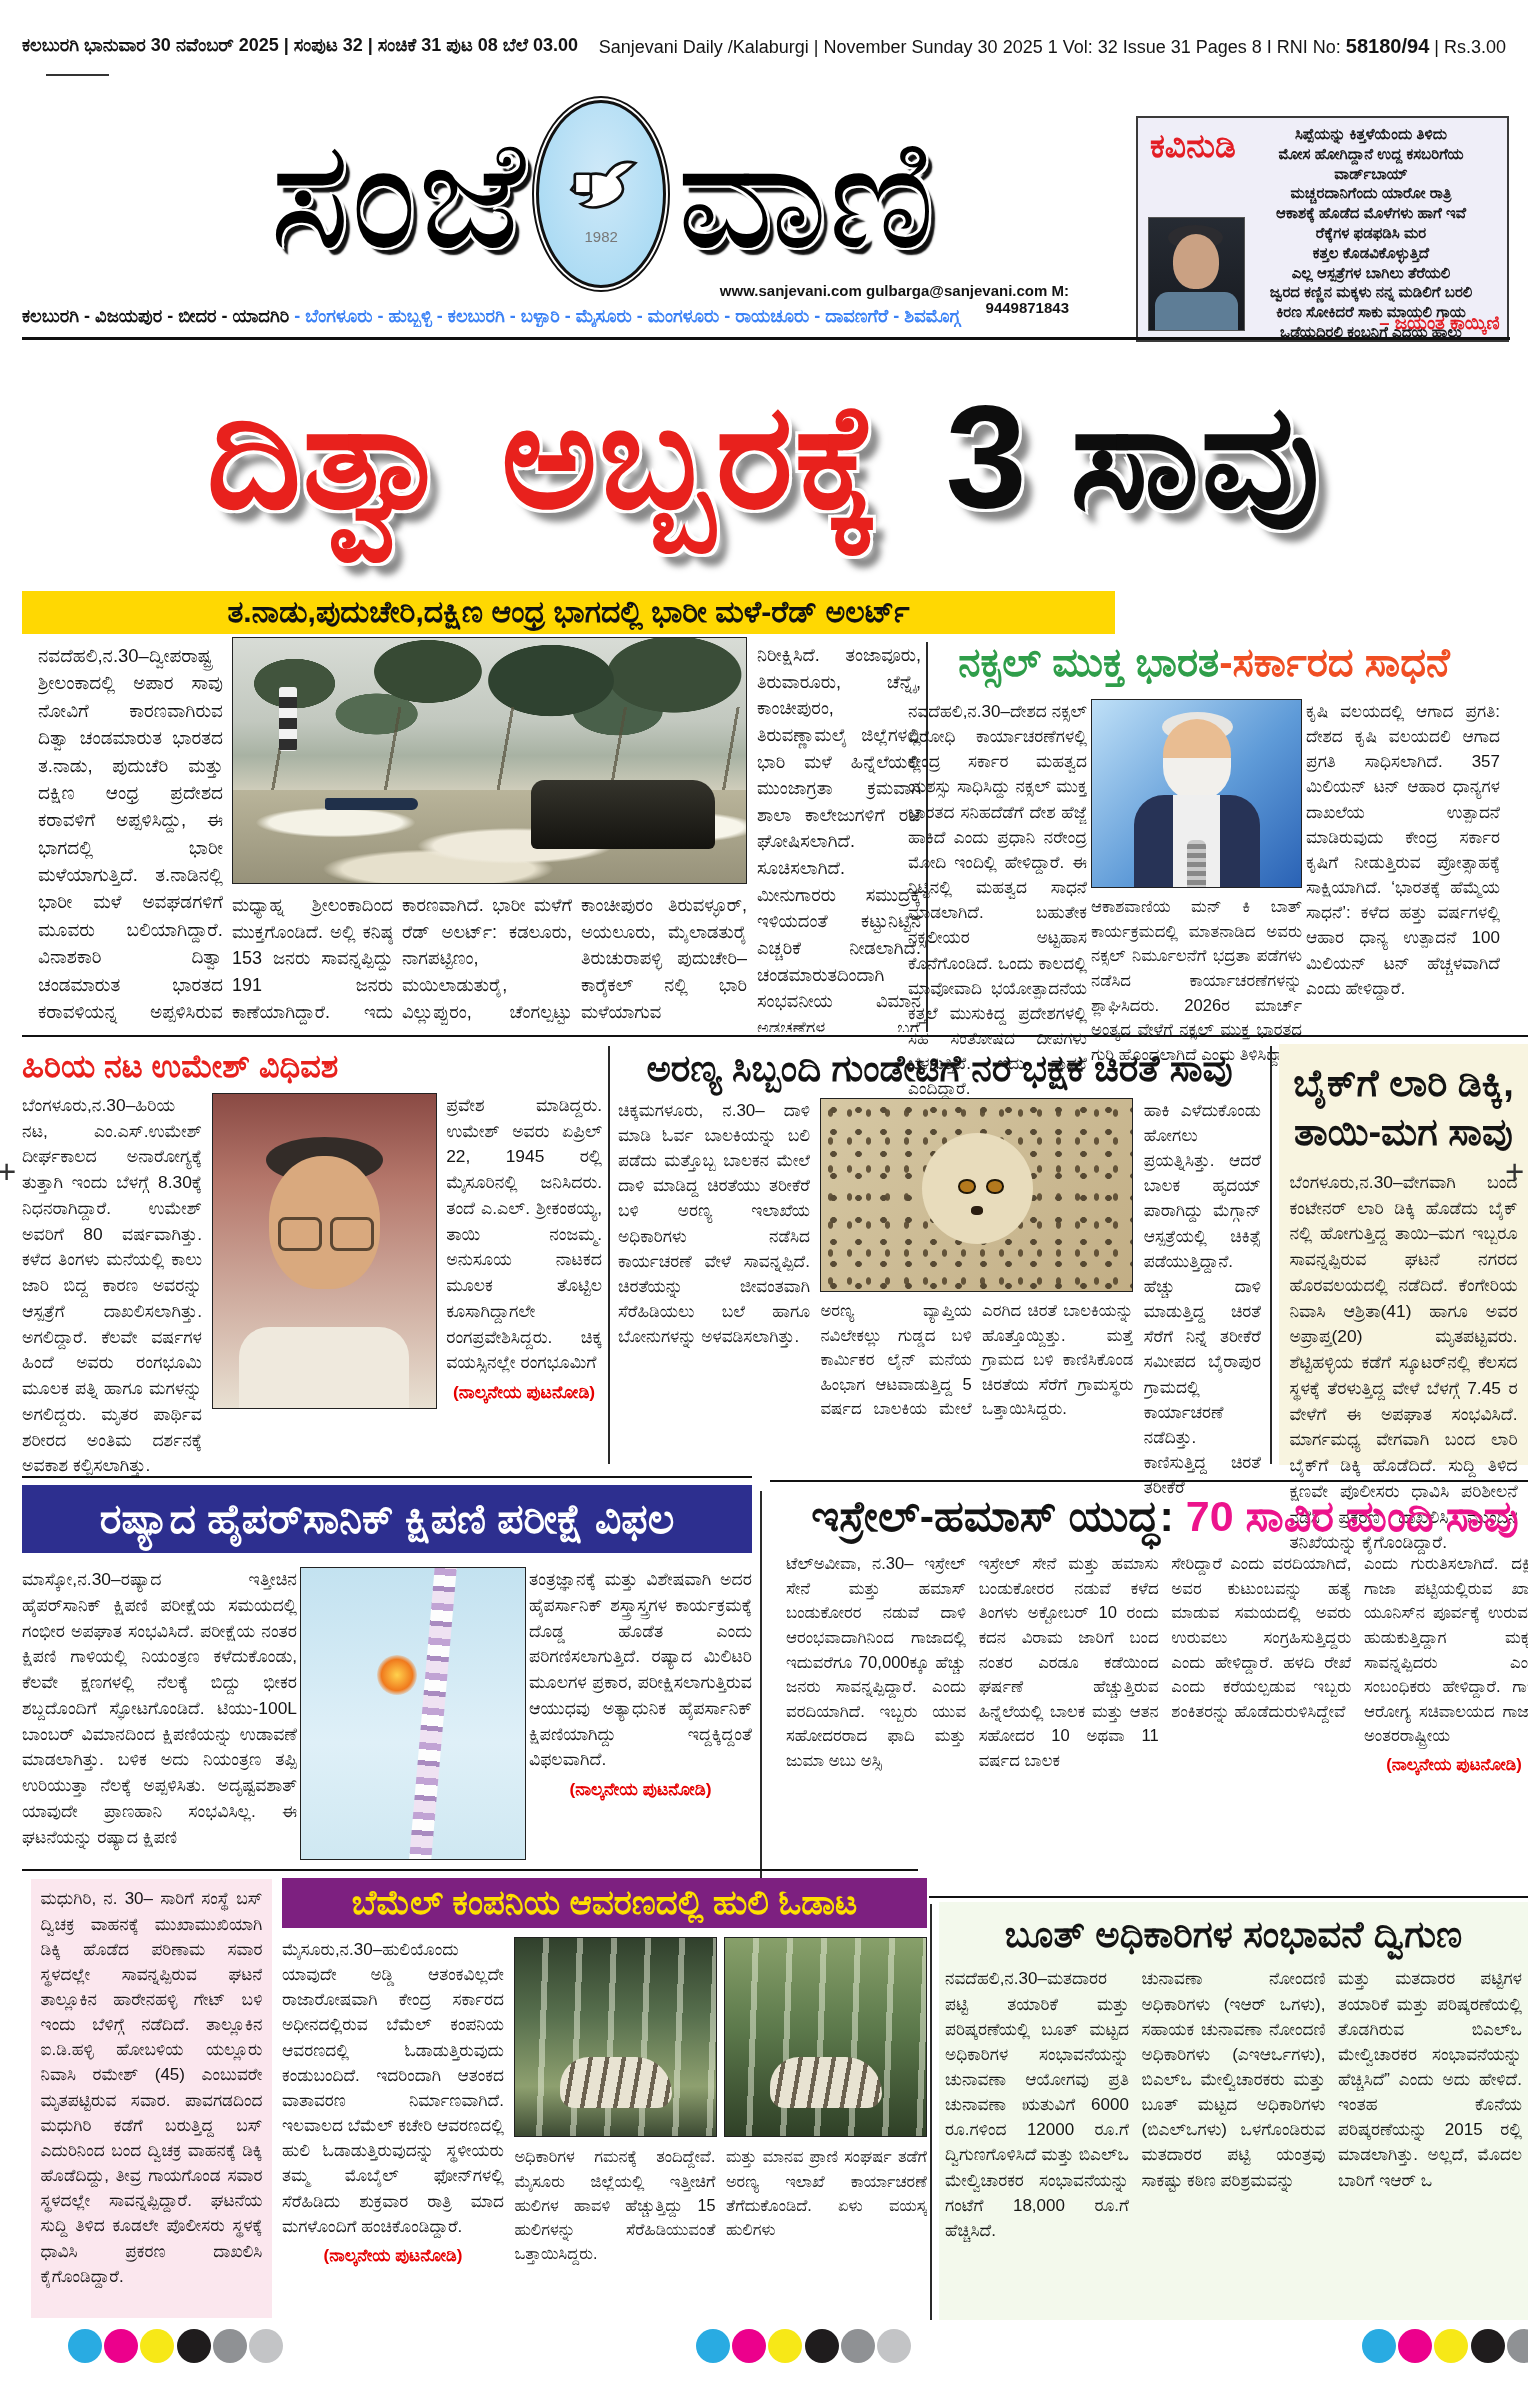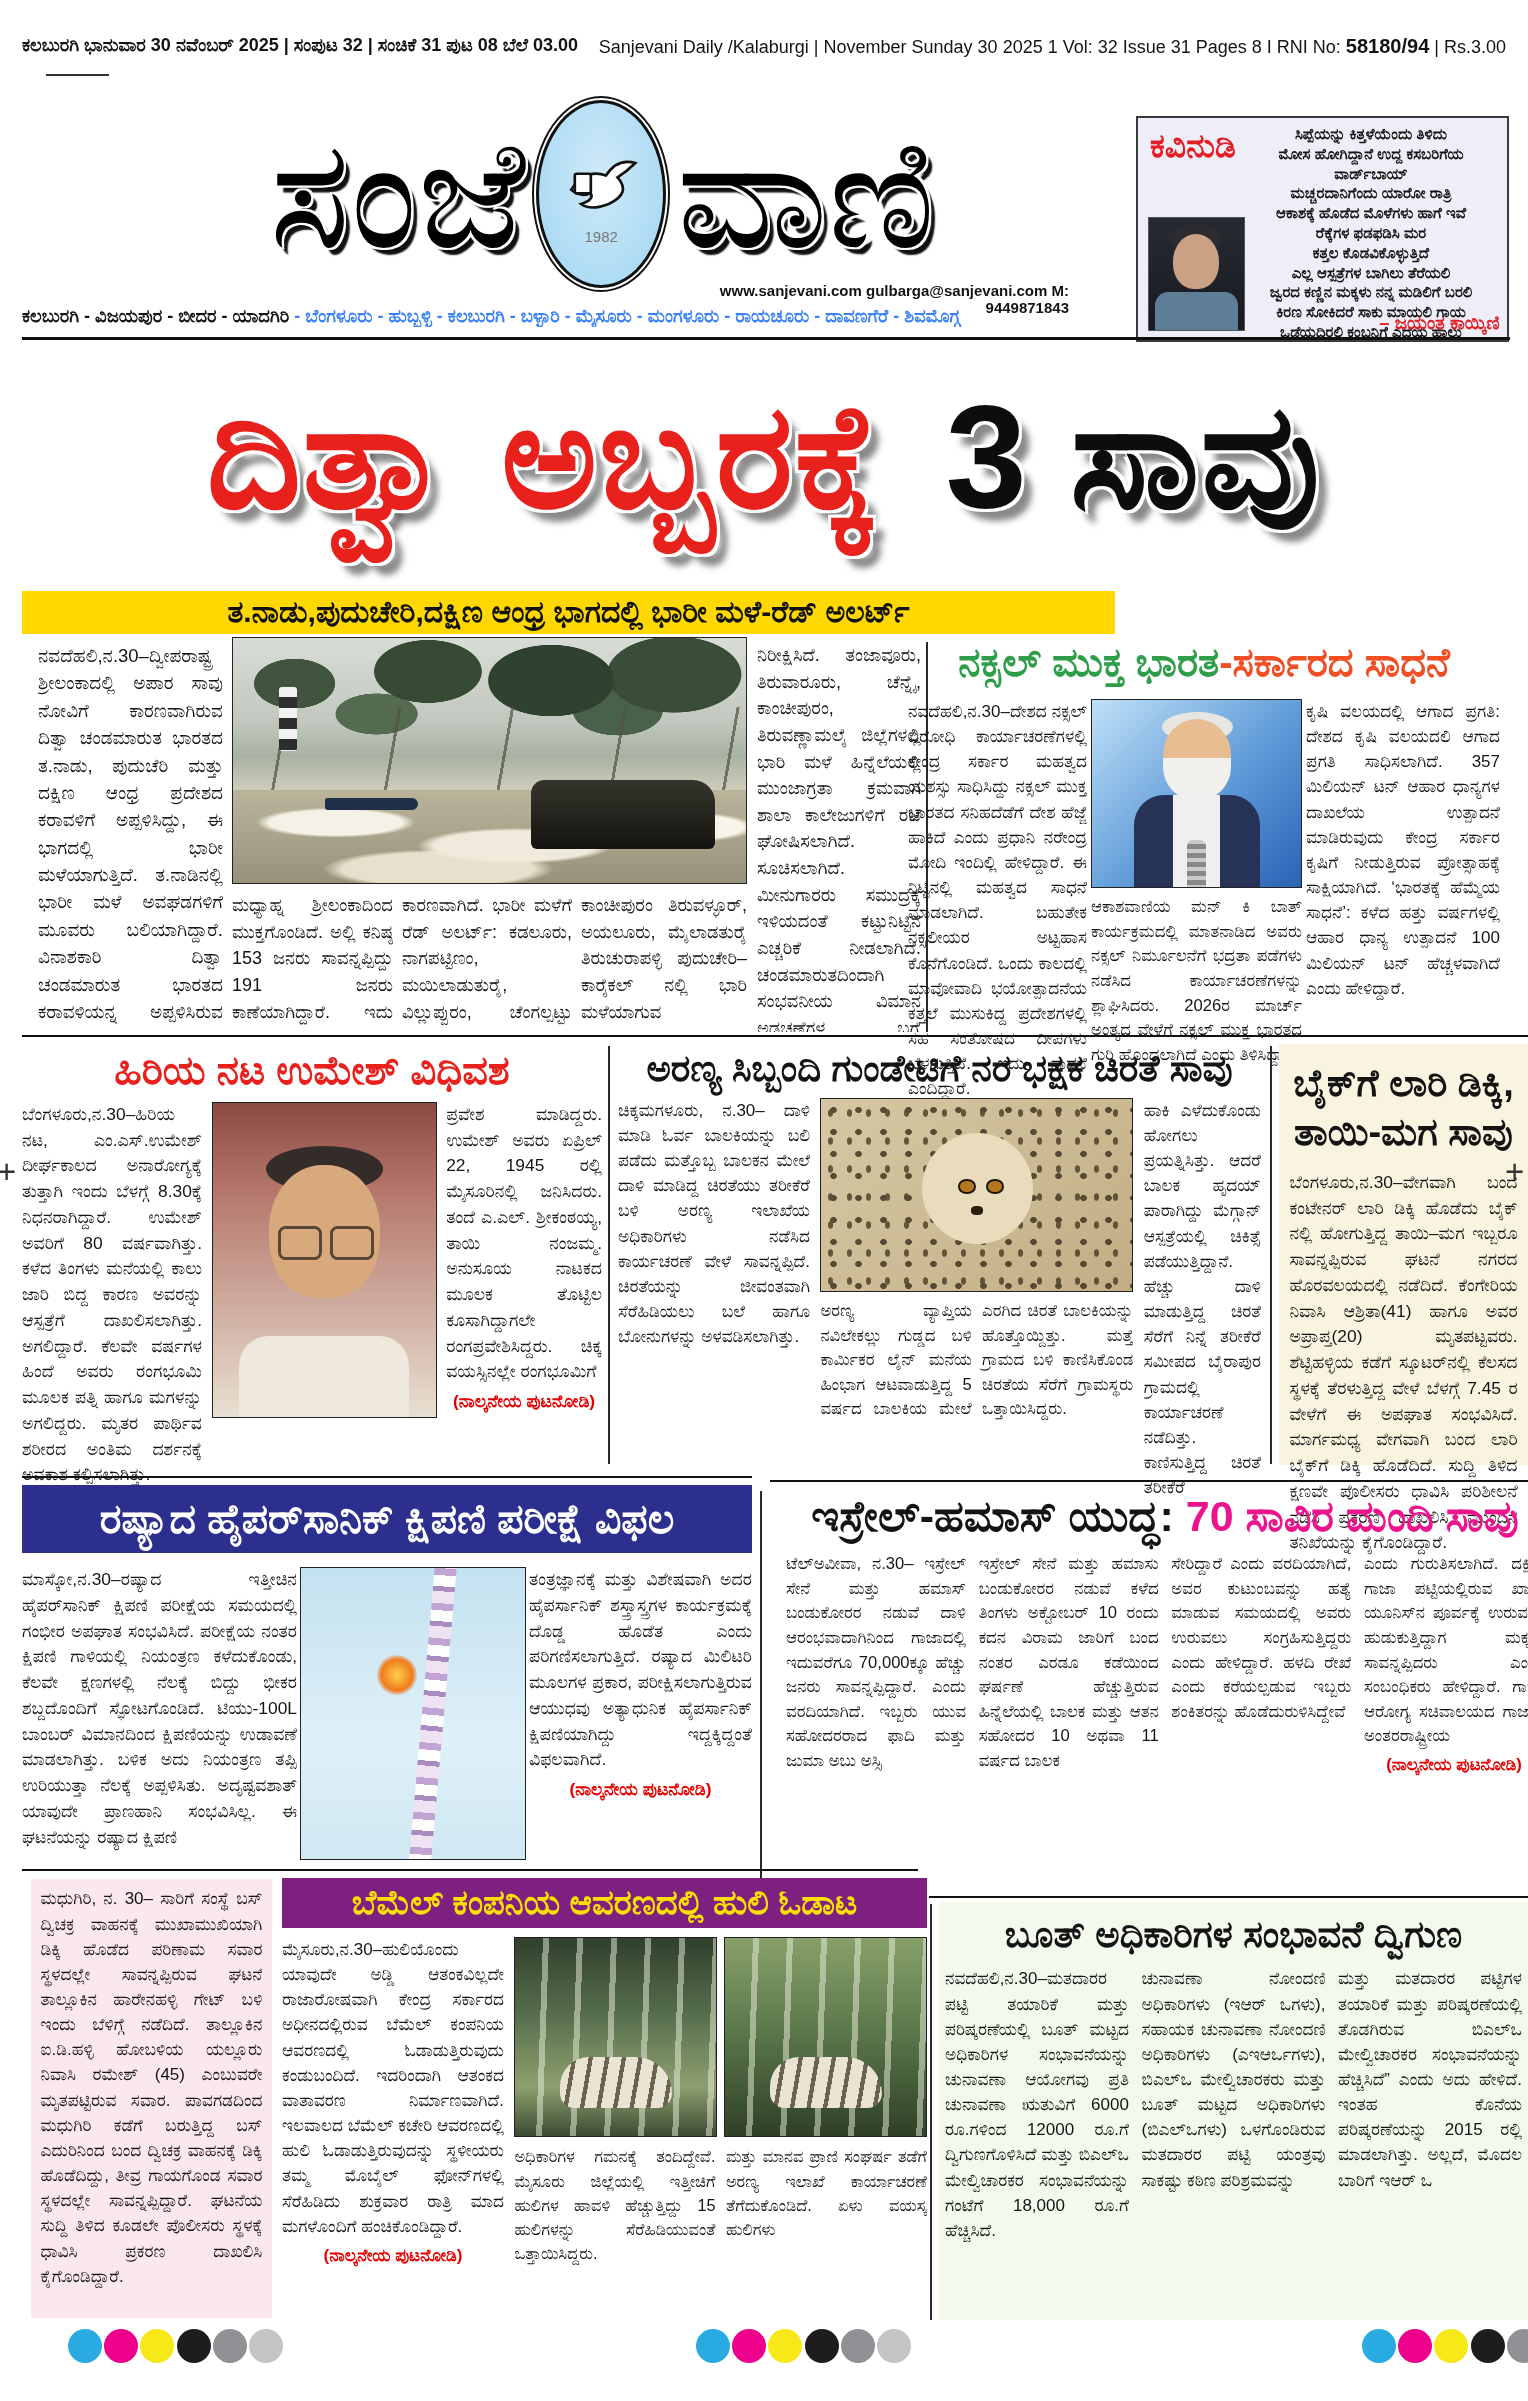--- a/index.html
+++ b/index.html
@@ -107,21 +107,21 @@
   #nx-photo .vest{position:absolute;left:50%;top:95px;width:126px;height:96px;margin-left:-63px;border-radius:30px 30px 0 0;
                   background:#273356;}
   #nx-photo .kurta{position:absolute;left:50%;top:95px;width:47px;height:96px;margin-left:-24px;background:#efefef;}
   #nx-photo .mic{position:absolute;left:50%;bottom:0;width:19px;height:47px;margin-left:-9.6px;border-radius:6px 6px 0 0;
                  background:repeating-linear-gradient(180deg,#c9c9c9 0 4.4px,#888 4.4px 9px);}
   #nx-mid-text{margin-top:7.4px;font-size:16.6px;}
 
   
   #hrule-1{top:1035px;left:22px;width:1506px;}
   #umesh{top:1044px;left:22px;width:580px;}
-  #um-head{color:#e8211d;font-size:40px;font-weight:900;text-align:center;padding:4.4px 0 7.4px;}
+  #um-head{color:#e8211d;font-size:32px;font-weight:900;padding:4.4px 0 7.4px;}
   #um-body{display:grid;grid-template-columns:180px 225px 1fr;gap:9.6px;font-size:17.4px;}
   #um-photo{height:316px;background:linear-gradient(180deg,#8a4a44 0%,#b5776b 28%,#e8e0d2 100%);}
   #um-photo .face{position:absolute;left:50%;top:62px;width:111px;height:133px;margin-left:-55px;border-radius:48% 48% 44% 44%;background:#d9a97e;}
   #um-photo .hair{position:absolute;left:50%;top:43px;width:117px;height:46px;margin-left:-58px;border-radius:50%;background:#332c28;}
   #um-photo .gl1,#um-photo .gl2{position:absolute;top:123px;width:38px;height:28px;border:3.7px solid #5a4632;border-radius:7.4px;}
   #um-photo .gl1{left:50%;margin-left:-46px;}
   #um-photo .gl2{left:50%;margin-left:6px;}
   #um-photo .sh{position:absolute;left:50%;bottom:0;width:170px;height:81px;margin-left:-85px;border-radius:30px 30px 0 0;background:#efe9dd;}
   #vr2{top:1046px;left:608px;height:418px;}
   #cheetah{top:1044px;left:618px;width:643px;}

